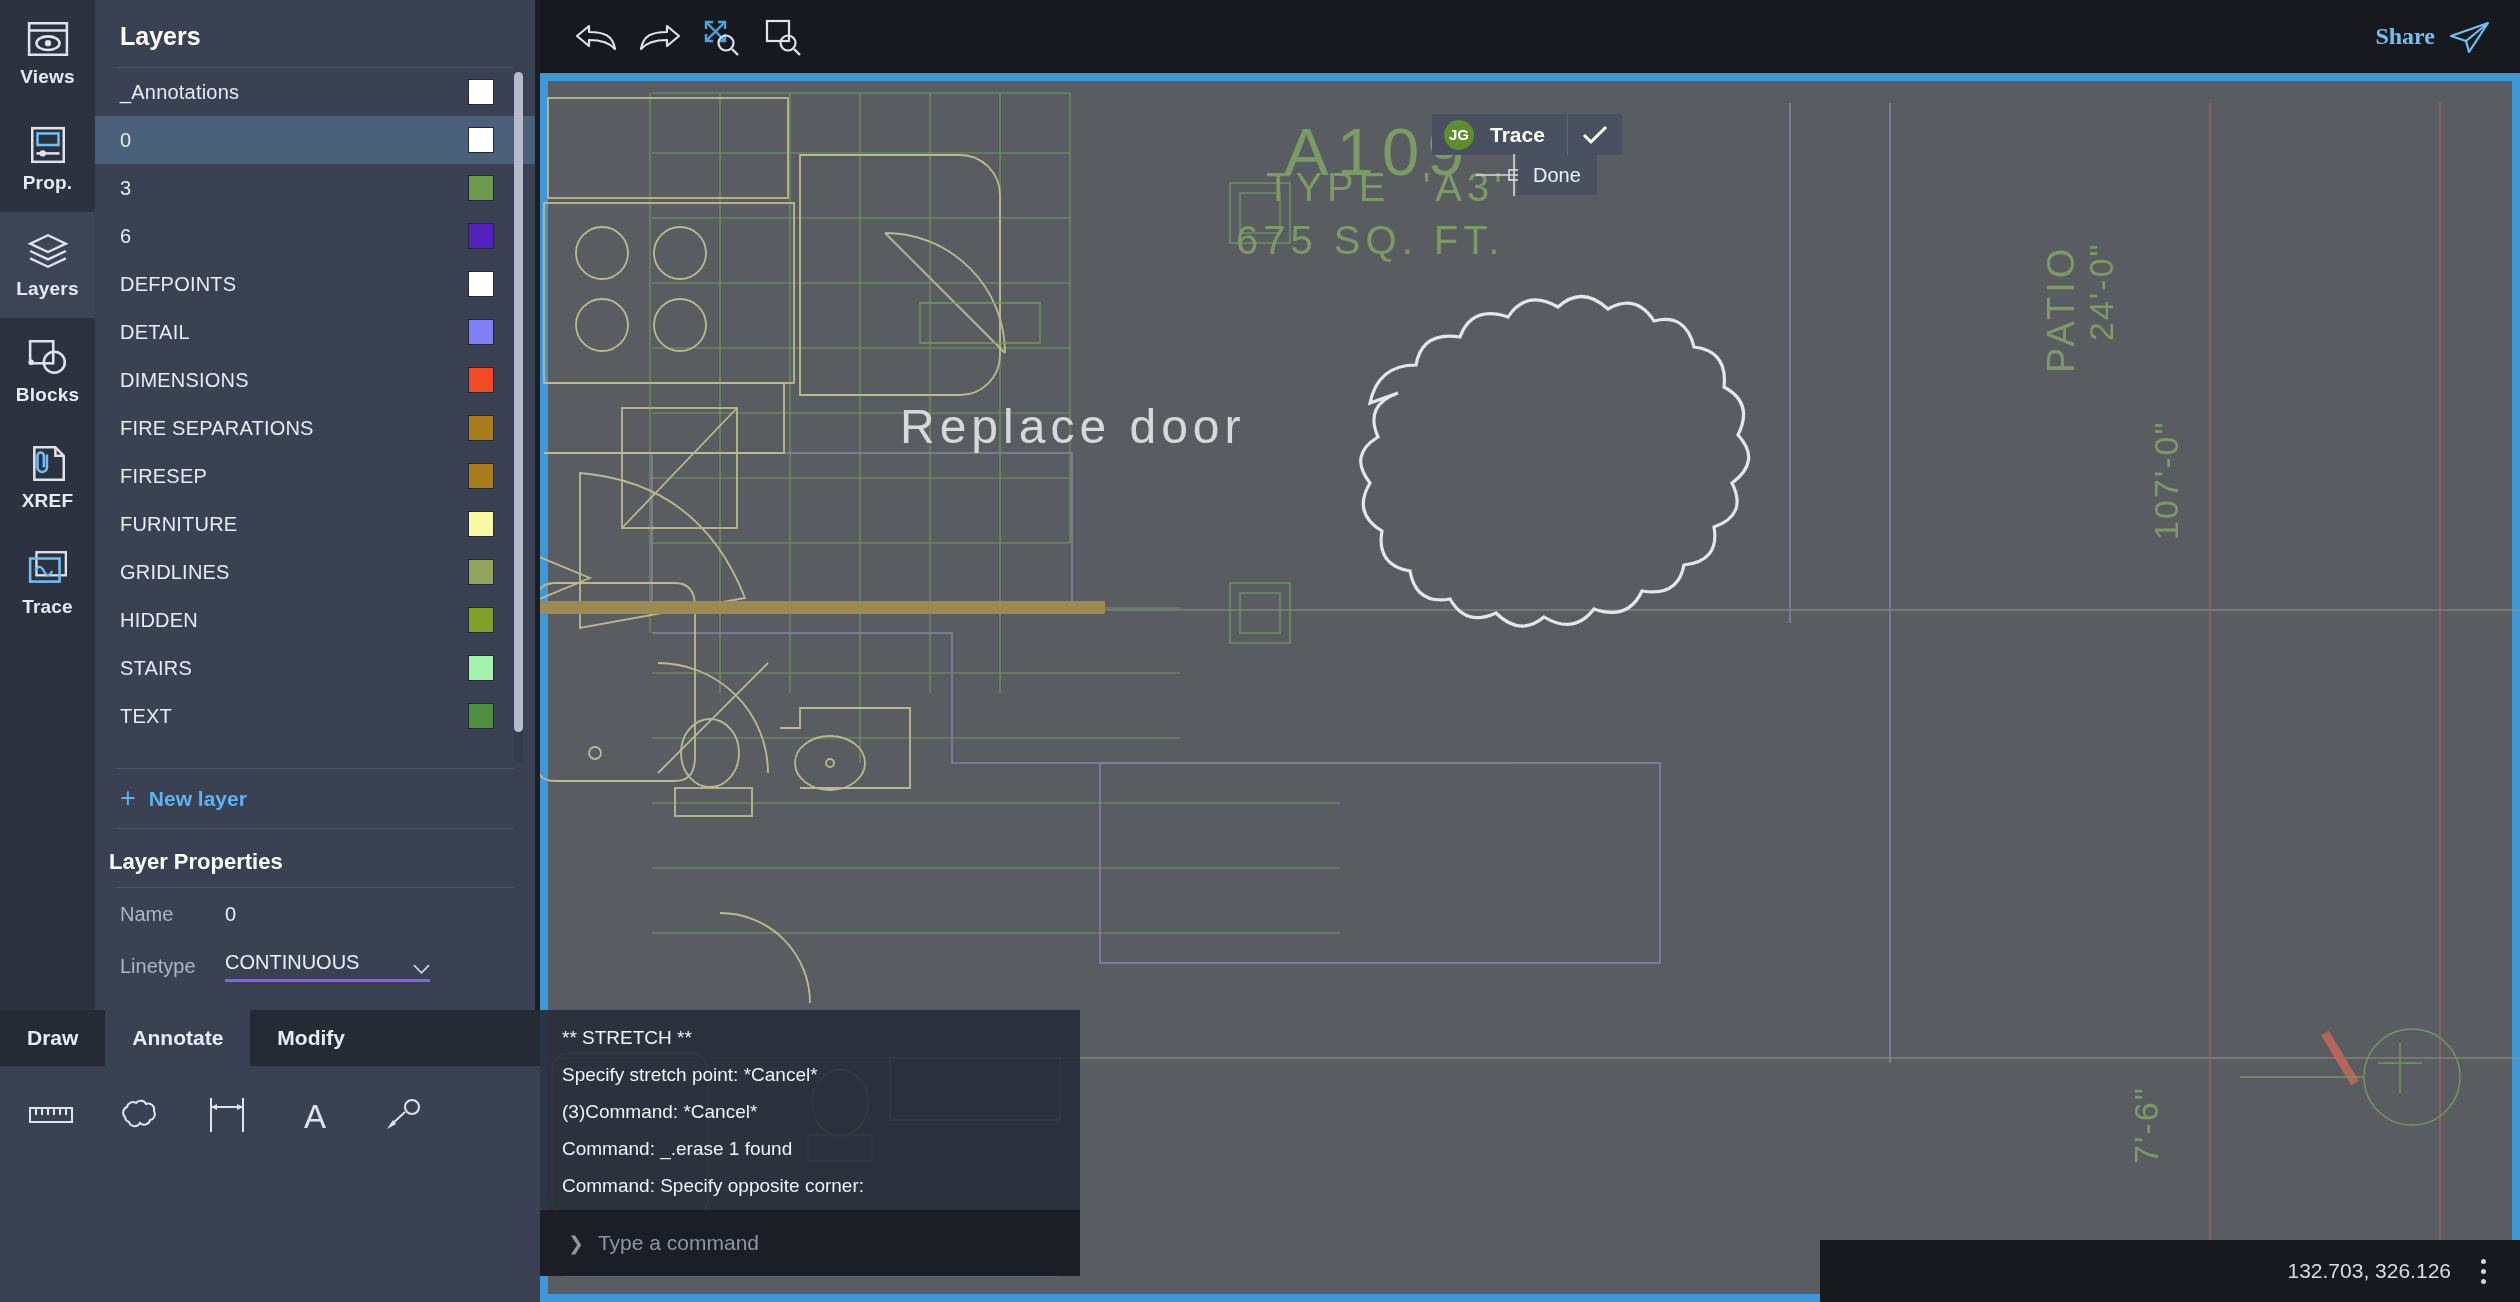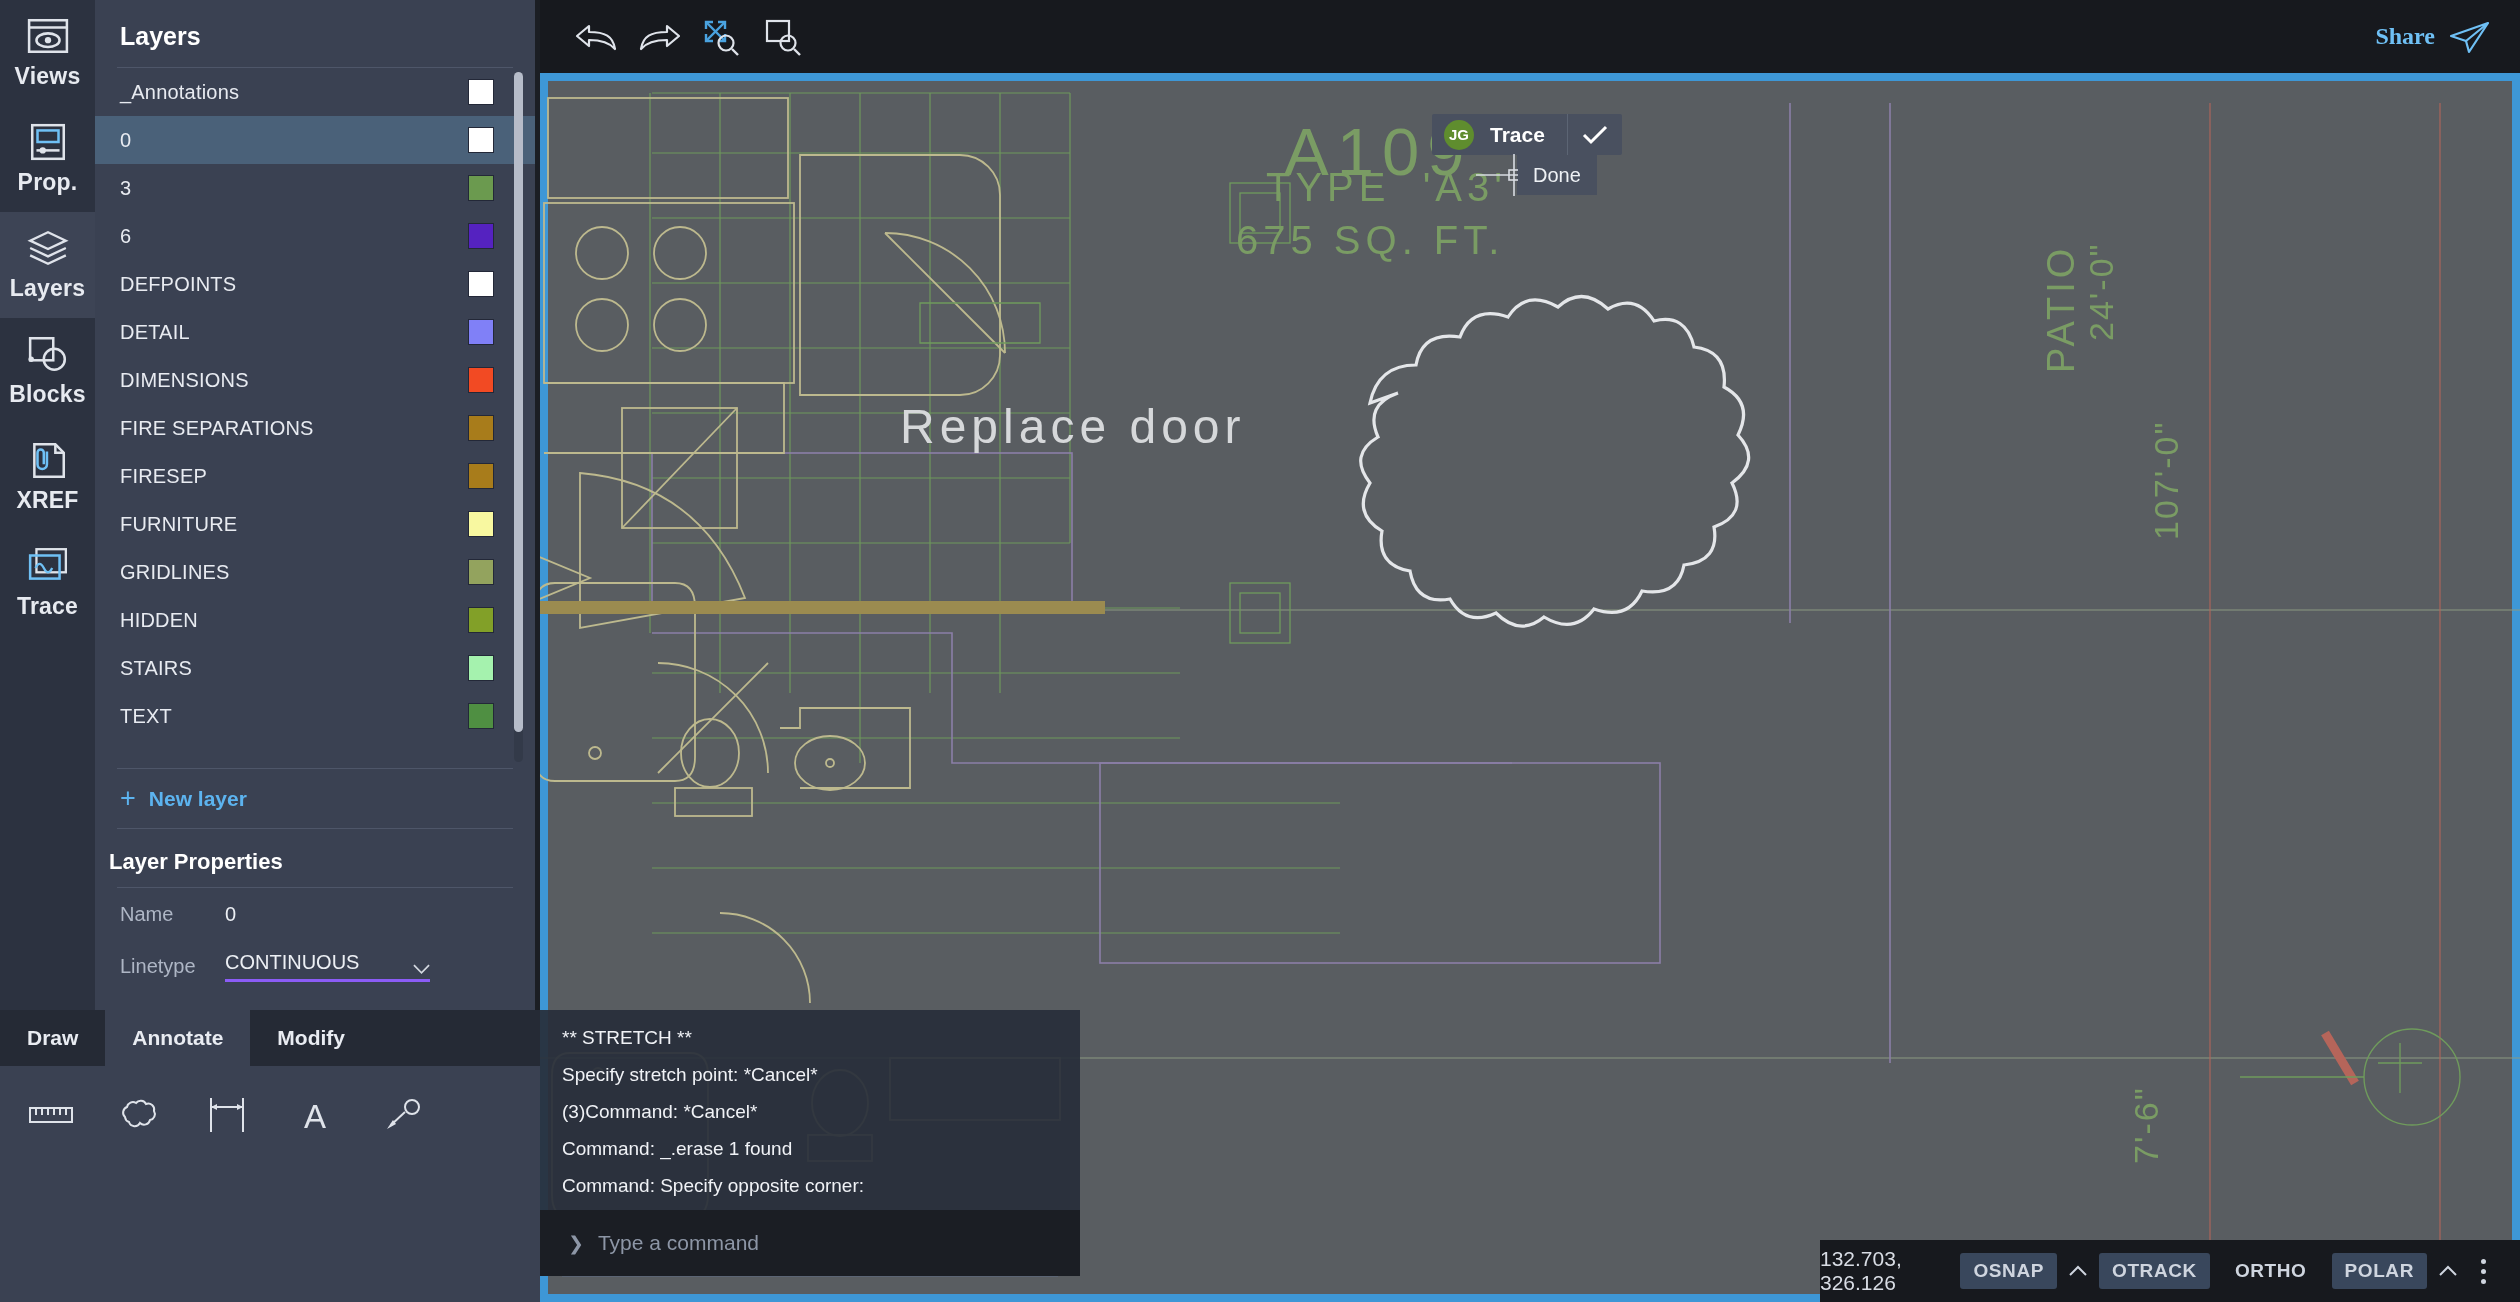--- a/index.html
+++ b/index.html
@@ -8,21 +8,21 @@
 
   
   #app { position:relative; width:2520px; height:1302px; }
 
   
   #rail { position:absolute; left:0; top:0; width:95px; height:1302px;
           background:#2c3240; display:flex; flex-direction:column; }
   .rail-btn { height:106px; display:flex; flex-direction:column; align-items:center;
               justify-content:center; gap:7px; cursor:pointer; }
   .rail-btn.active { background:#3d4455; }
-  .rail-btn .lbl { color:#e7eaf0; font-size:23px; font-weight:700; letter-spacing:.2px;}
+  .rail-btn .lbl { color:#e7eaf0; font-size:19px; font-weight:700; letter-spacing:.2px;}
   .rail-ico { width:42px; height:40px; display:block; }
 
   
   #panel { position:absolute; left:95px; top:0; width:440px; height:1010px;
            background:#3a4152; }
   .panel-title { color:#fff; font-size:25px; font-weight:700; padding:22px 0 16px 25px; }
   .panel-rule { height:1px; background:#4e5669; margin:0 22px; }
   #layer-scroll { position:relative; height:700px; overflow:hidden; }
   .layer-row { height:48px; display:flex; align-items:center; padding:0 0 0 25px;
                cursor:pointer; }
@@ -544,32 +544,20 @@
         <line x1="38" y1="0" x2="38" y2="42" stroke="#d9dde3" stroke-width="1.6"></line>
         <rect x="33" y="16" width="10" height="10" fill="none" stroke="#d9dde3" stroke-width="1.6"></rect>
       </svg>
 
       <div id="done-tip">Done</div>
 
     </div>
 
     <div id="status">
       <span class="coords">132.703, 326.126</span>
-      <div id="status-toggles" style="display:flex; align-items:center; gap:12px;">
-          <span class="sbtn on">OSNAP</span>
-          <svg class="scaret" viewBox="0 0 18 12">
-            <polyline points="1,10 9,2 17,10" fill="none" stroke="#cfd5df" stroke-width="2"></polyline>
-          </svg>
-          <span class="sbtn on">OTRACK</span>
-          <span class="sbtn">ORTHO</span>
-          <span class="sbtn on">POLAR</span>
-          <svg class="scaret" viewBox="0 0 18 12">
-            <polyline points="1,10 9,2 17,10" fill="none" stroke="#cfd5df" stroke-width="2"></polyline>
-          </svg>
-        </div>
       <div class="kebab">
         <i></i>
           <i></i>
           <i></i>
       </div>
     </div>
 
   </div>
 
   <div id="cmdline" style="left:540px;">

